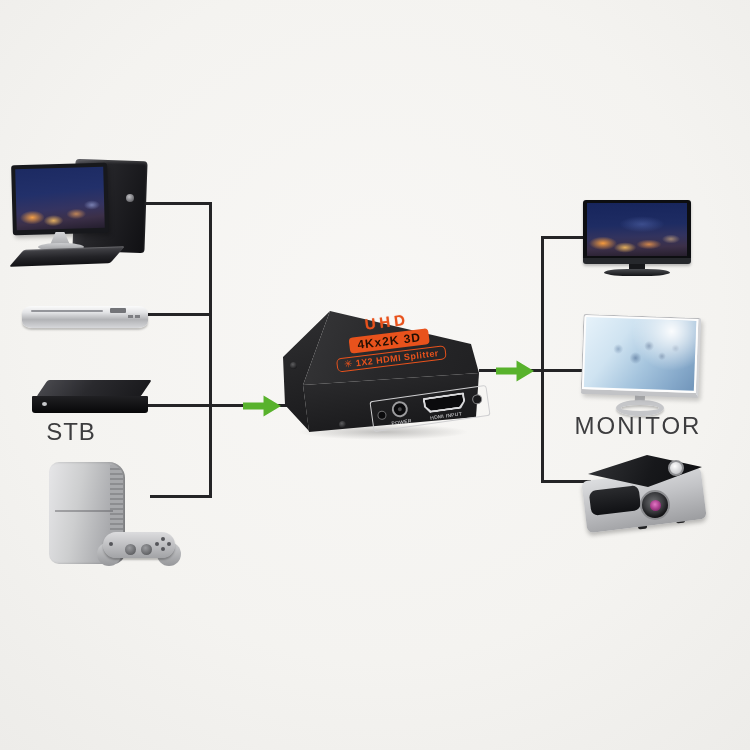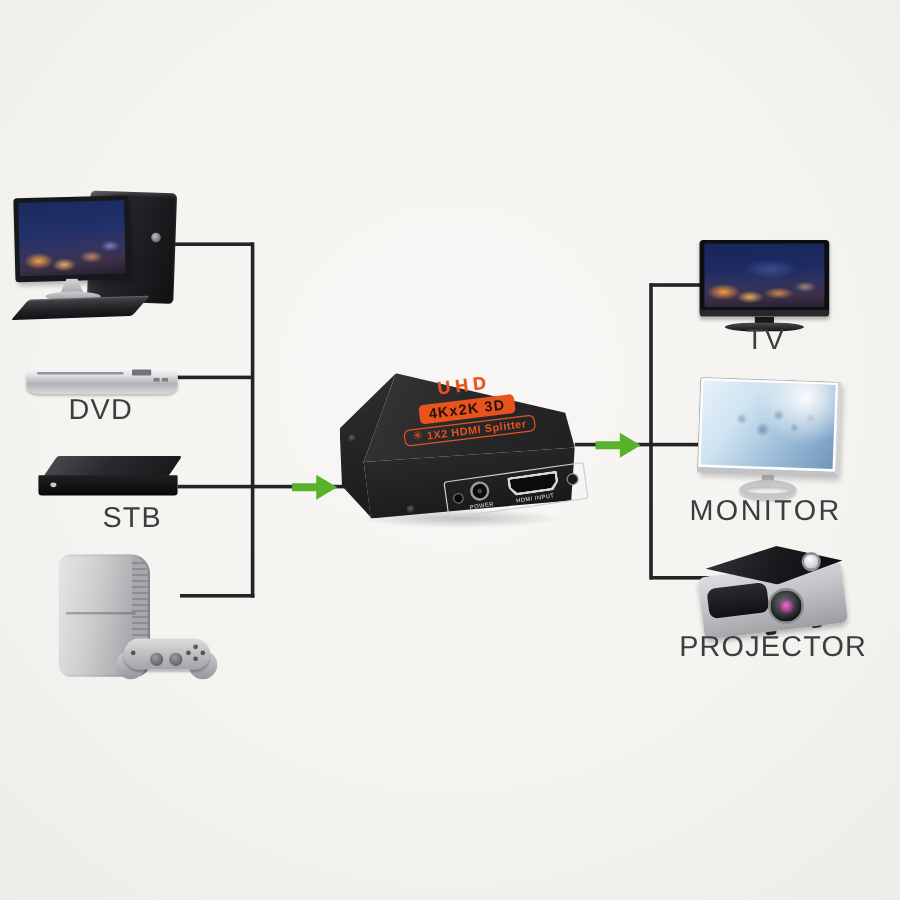--- a/index.html
+++ b/index.html
@@ -183,28 +183,27 @@
     <div class="part pc-kbd"></div>
   </div>
 
   <div class="device" style="left:22px;top:300px;width:126px;height:36px;">
     <div class="part dvd-body"></div>
     <div class="part dvd-slot"></div>
     <div class="part dvd-disp"></div>
     <div class="part dvd-btn" style="left:106px;"></div>
     <div class="part dvd-btn" style="left:113px;"></div>
   </div>
-  <div class="dlabel" style="left:36px;top:328px;width:96px;">DVD</div>
 
   <div class="device" style="left:32px;top:378px;width:118px;height:40px;">
     <div class="part stb-top"></div>
     <div class="part stb-front"></div>
     <div class="part stb-led"></div>
   </div>
-  <div class="dlabel" style="left:39px;top:418px;width:96px;text-align:right;">STB</div>
+  <div class="dlabel" style="left:23px;top:418px;width:96px;">STB</div>
 
   <div class="device" style="left:45px;top:460px;width:140px;height:112px;">
     <div class="part ps3-console">
       <div class="part ps3-vent"></div>
       <div class="part ps3-seam"></div>
     </div>
     <div class="part ps3-pad">
       <div class="part pad-grip" style="left:0;"></div>
       <div class="part pad-grip" style="right:0;"></div>
       <div class="part pad-body"></div>
@@ -249,21 +248,20 @@
     <div class="sp-screw" style="left:56px;top:121px;"></div>
   </div>
 
   <div class="device" style="left:583px;top:200px;width:108px;height:78px;">
     <div class="part tv-frame">
       <div class="part tv-screen"></div>
     </div>
     <div class="part tv-neck"></div>
     <div class="part tv-base"></div>
   </div>
-  <div class="dlabel" style="left:590px;top:270px;width:96px;">TV</div>
 
   <div class="device" style="left:580px;top:312px;width:122px;height:106px;">
     <div class="part mon-neck"></div>
     <div class="part mon-base"></div>
     <div class="part mon-frame">
       <div class="part mon-screen"></div>
     </div>
   </div>
   <div class="dlabel" style="left:568px;top:412px;width:140px;letter-spacing:2px;">MONITOR</div>
 
@@ -271,15 +269,14 @@
     <div class="part prj-foot" style="left:66px;top:74px;"></div>
     <div class="part prj-foot" style="left:104px;top:68px;"></div>
     <div class="part prj-body"></div>
     <div class="part prj-top"></div>
     <div class="part prj-dial"></div>
     <div class="part prj-grill"></div>
     <div class="part prj-lens">
       <div class="part prj-lens-core"></div>
     </div>
   </div>
-  <div class="dlabel" style="left:566px;top:526px;width:150px;">PROJECTOR</div>
 
 </div>
 
 </body></html>

